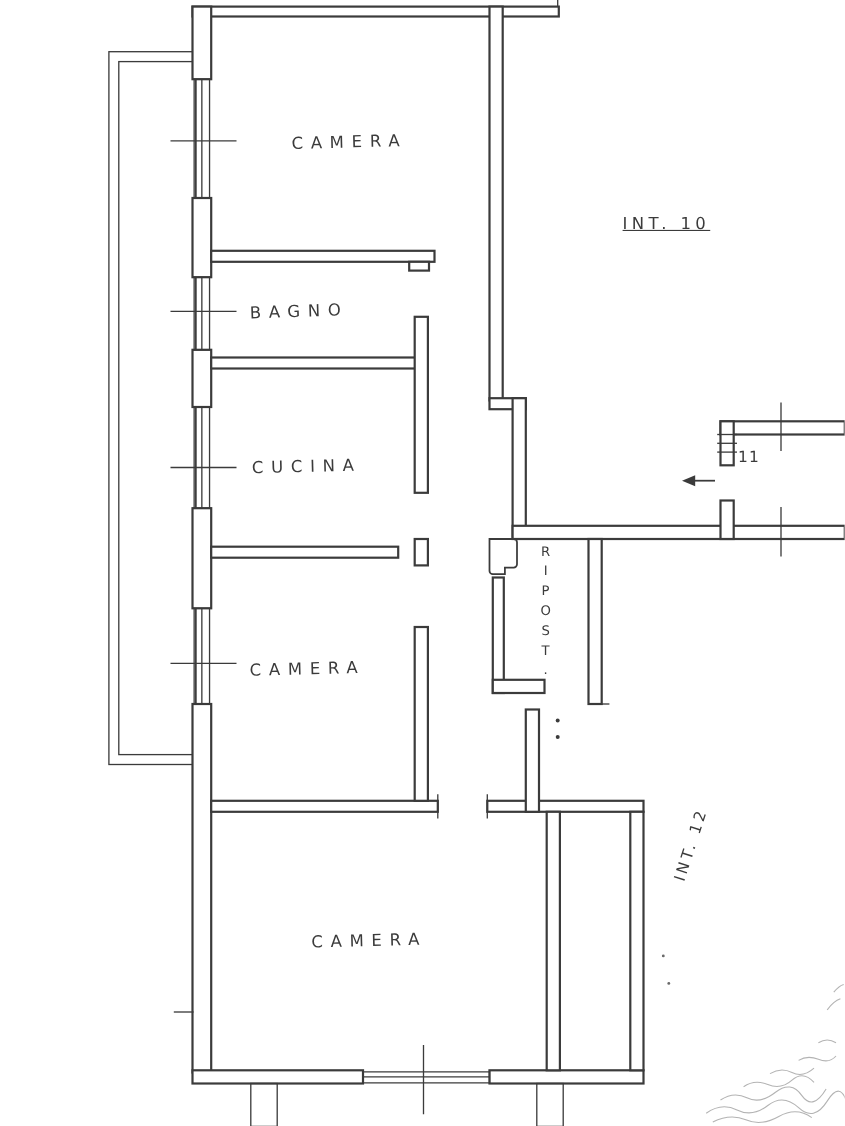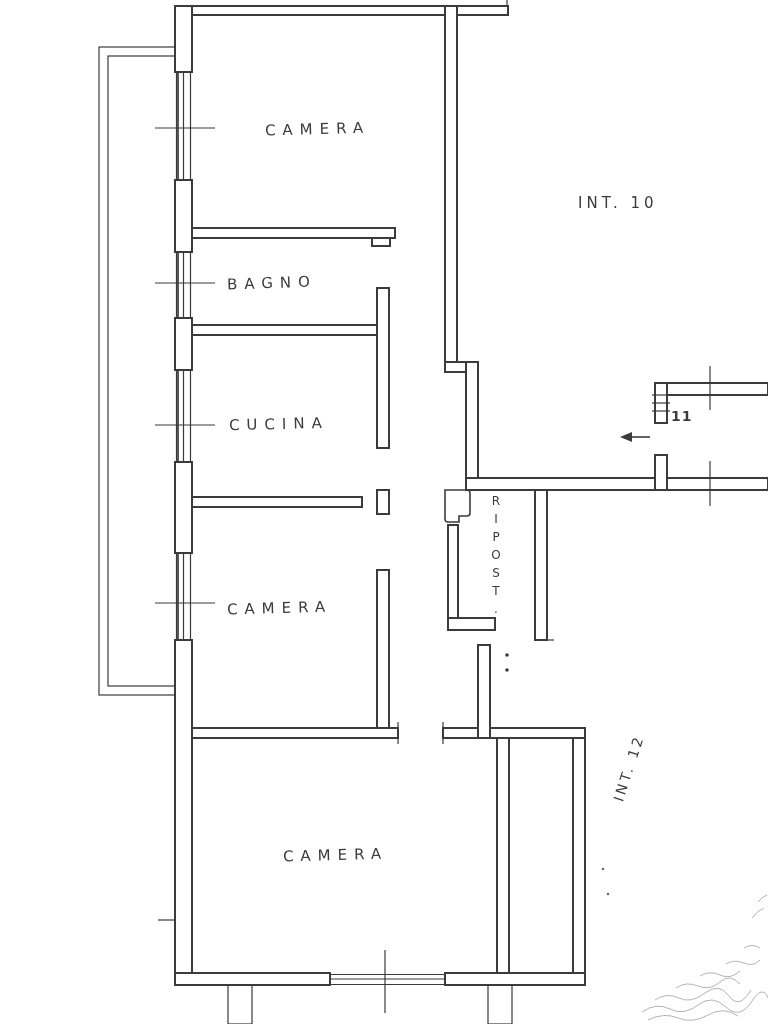--- a/index.html
+++ b/index.html
@@ -21,21 +21,21 @@
   .label {
     position:absolute; color:var(--ink); font-size:15px;
     letter-spacing:7px; white-space:nowrap; font-weight:400;
   }
   .label-unit { letter-spacing:4px; }
   .label-vertical {
     writing-mode:vertical-rl; text-orientation:upright;
     font-size:12px; letter-spacing:4px;
   }
   .label-rot { transform:rotate(-72deg); letter-spacing:3px; font-size:14px; }
-  .label-doornum { font-weight:bold; font-size:14px; letter-spacing:1px; }
+  .label-doornum { font-weight:normal; font-size:14px; letter-spacing:1px; }
   .t1 { transform:rotate(-1.5deg); }
   .t2 { transform:rotate(-2deg); }
 </style>
 </head>
 <body>
 
 <div id="plan">
 
   <svg width="768" height="1024" viewBox="0 0 768 1024">
 
@@ -196,19 +196,19 @@
   <div class="label t2" style="left:227px; top:274px;">BAGNO</div>
 
   <div class="label t1" style="left:229px; top:415px;">CUCINA</div>
 
   <div class="label t1" style="left:227px; top:599px;">CAMERA</div>
 
   <div class="label t1" style="left:283px; top:846px;">CAMERA</div>
 
   <div class="label label-vertical" style="left:489px; top:494px;">RIPOST.</div>
 
-  <div class="label label-unit" style="left:578px; top:194px;">INT. 10</div>
+  <div class="label label-unit" style="left:566px; top:194px;text-decoration:underline;">INT. 10</div>
 
   <div class="label label-rot" style="left:594px; top:760px;">INT. 12</div>
 
   <div class="label label-doornum" style="left:671px; top:408px;">11</div>
 
 </div>
 
 </body></html>

